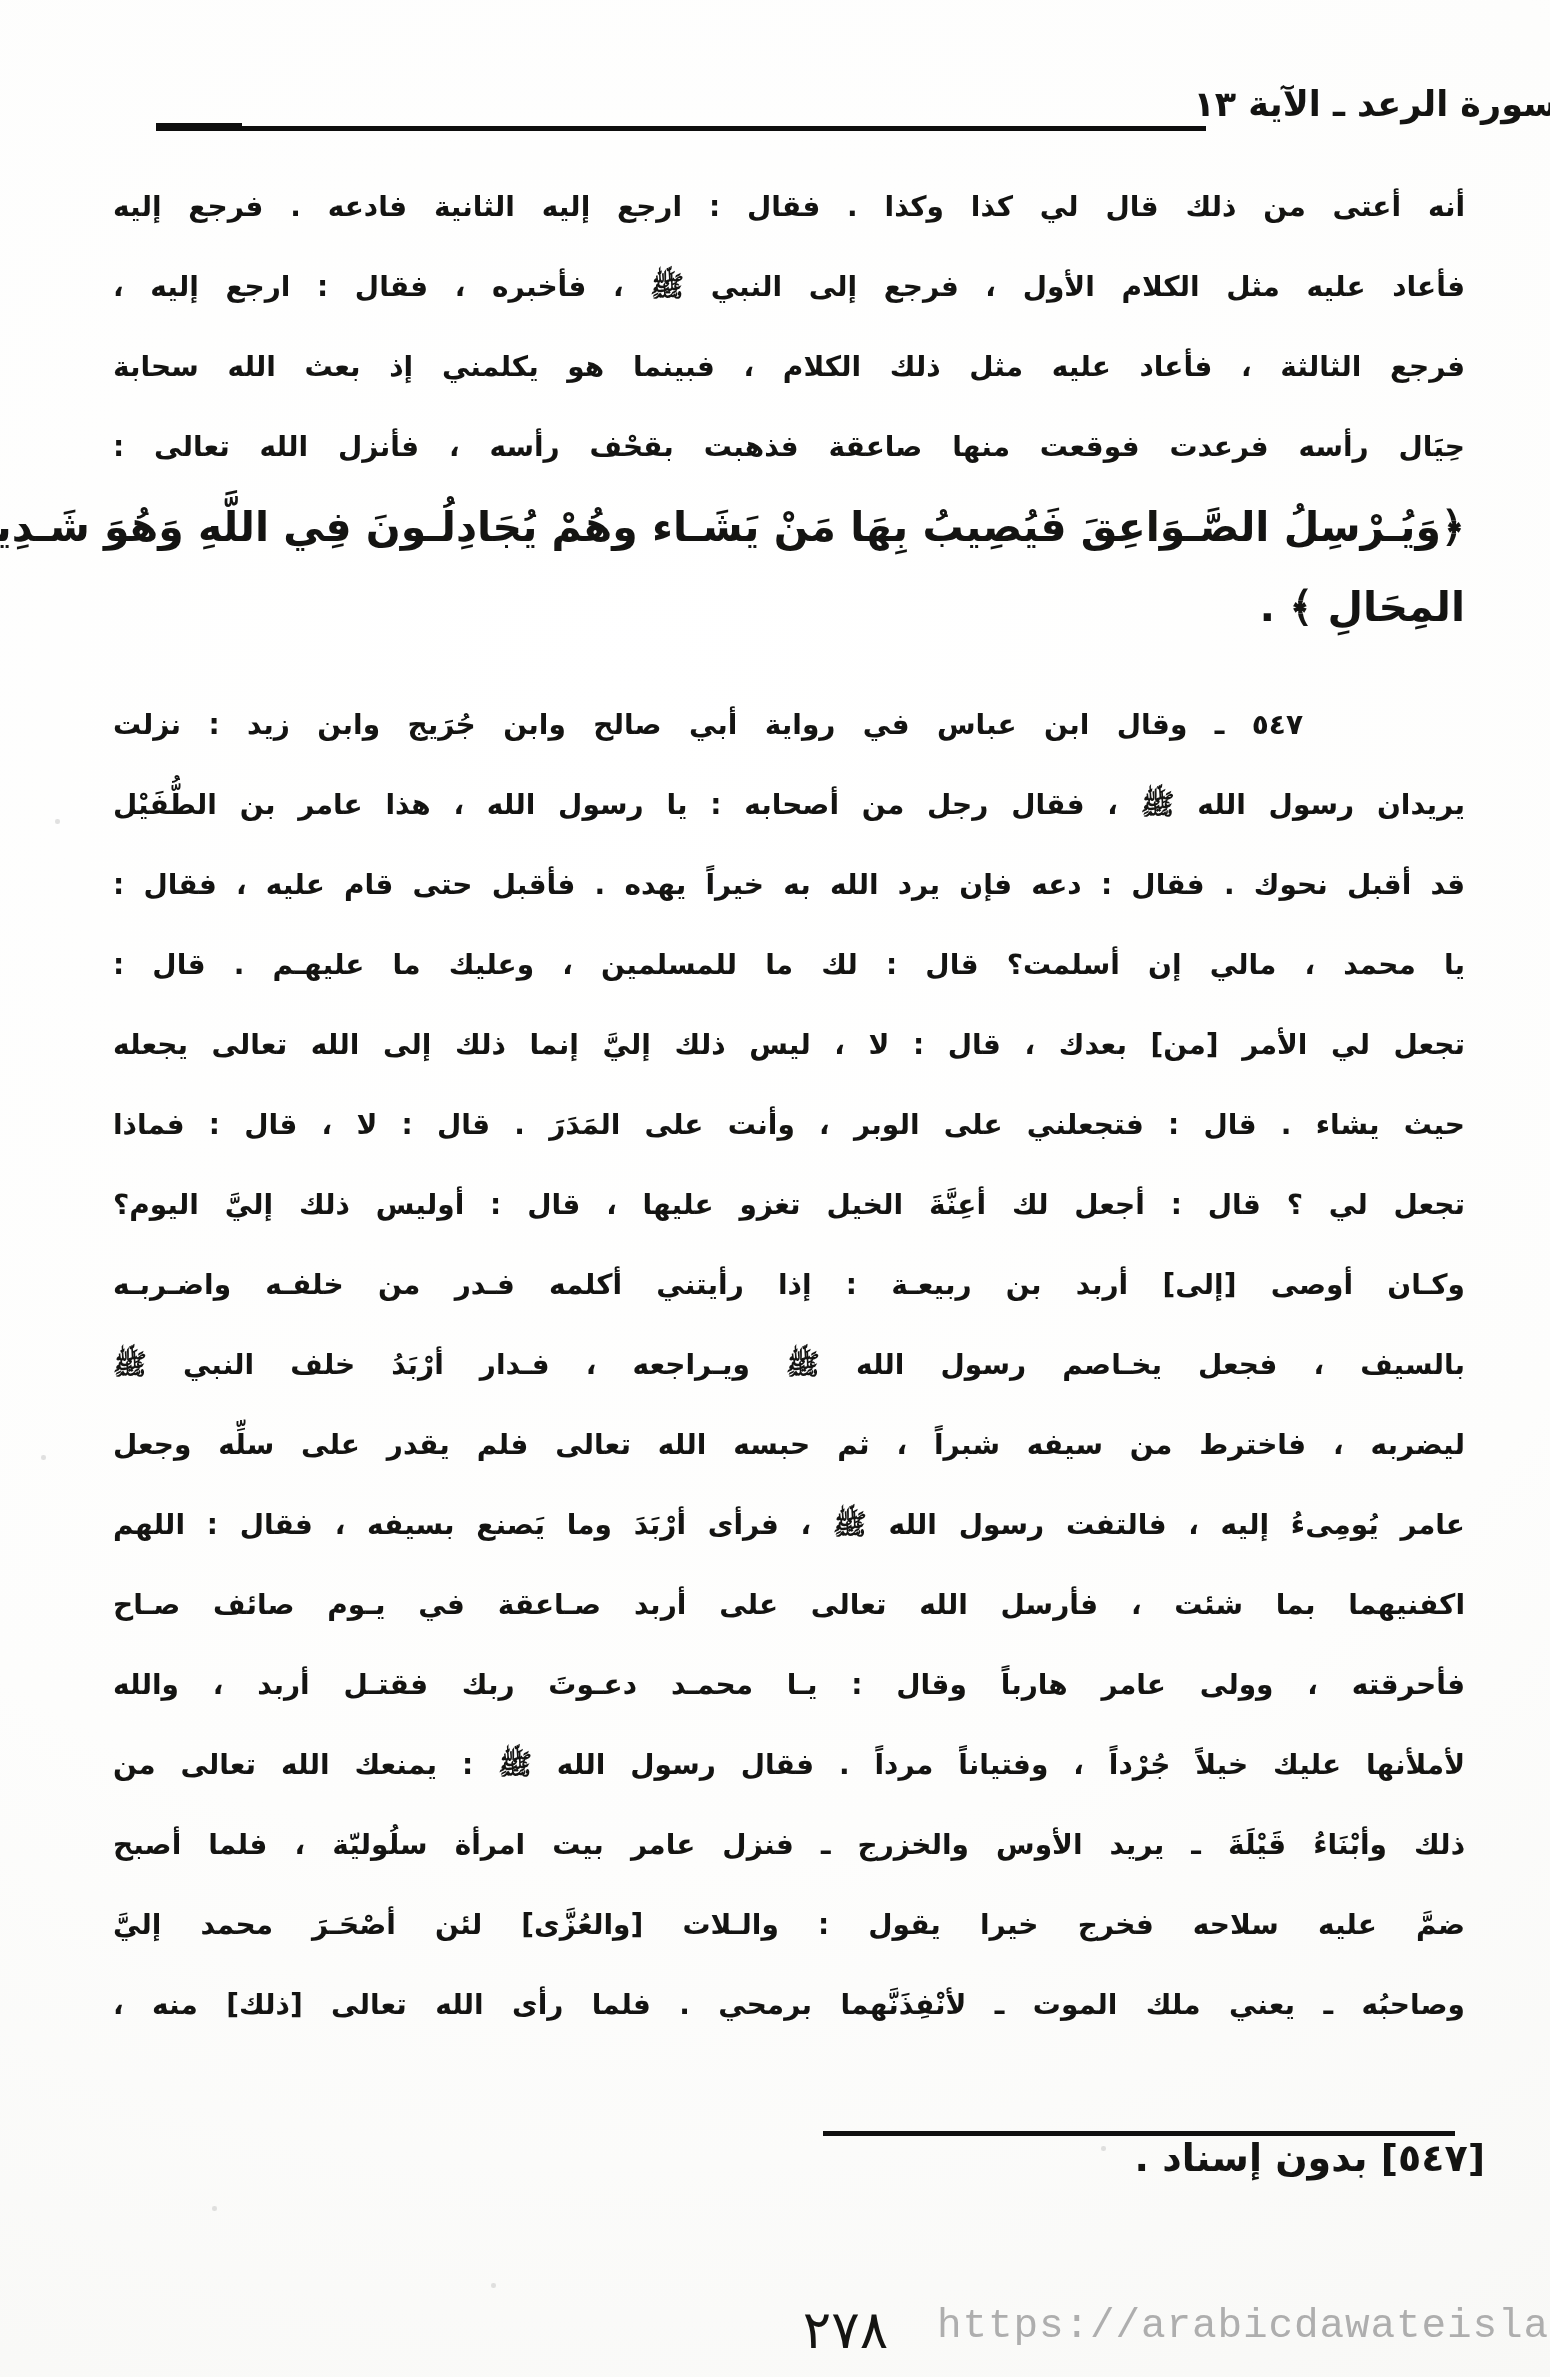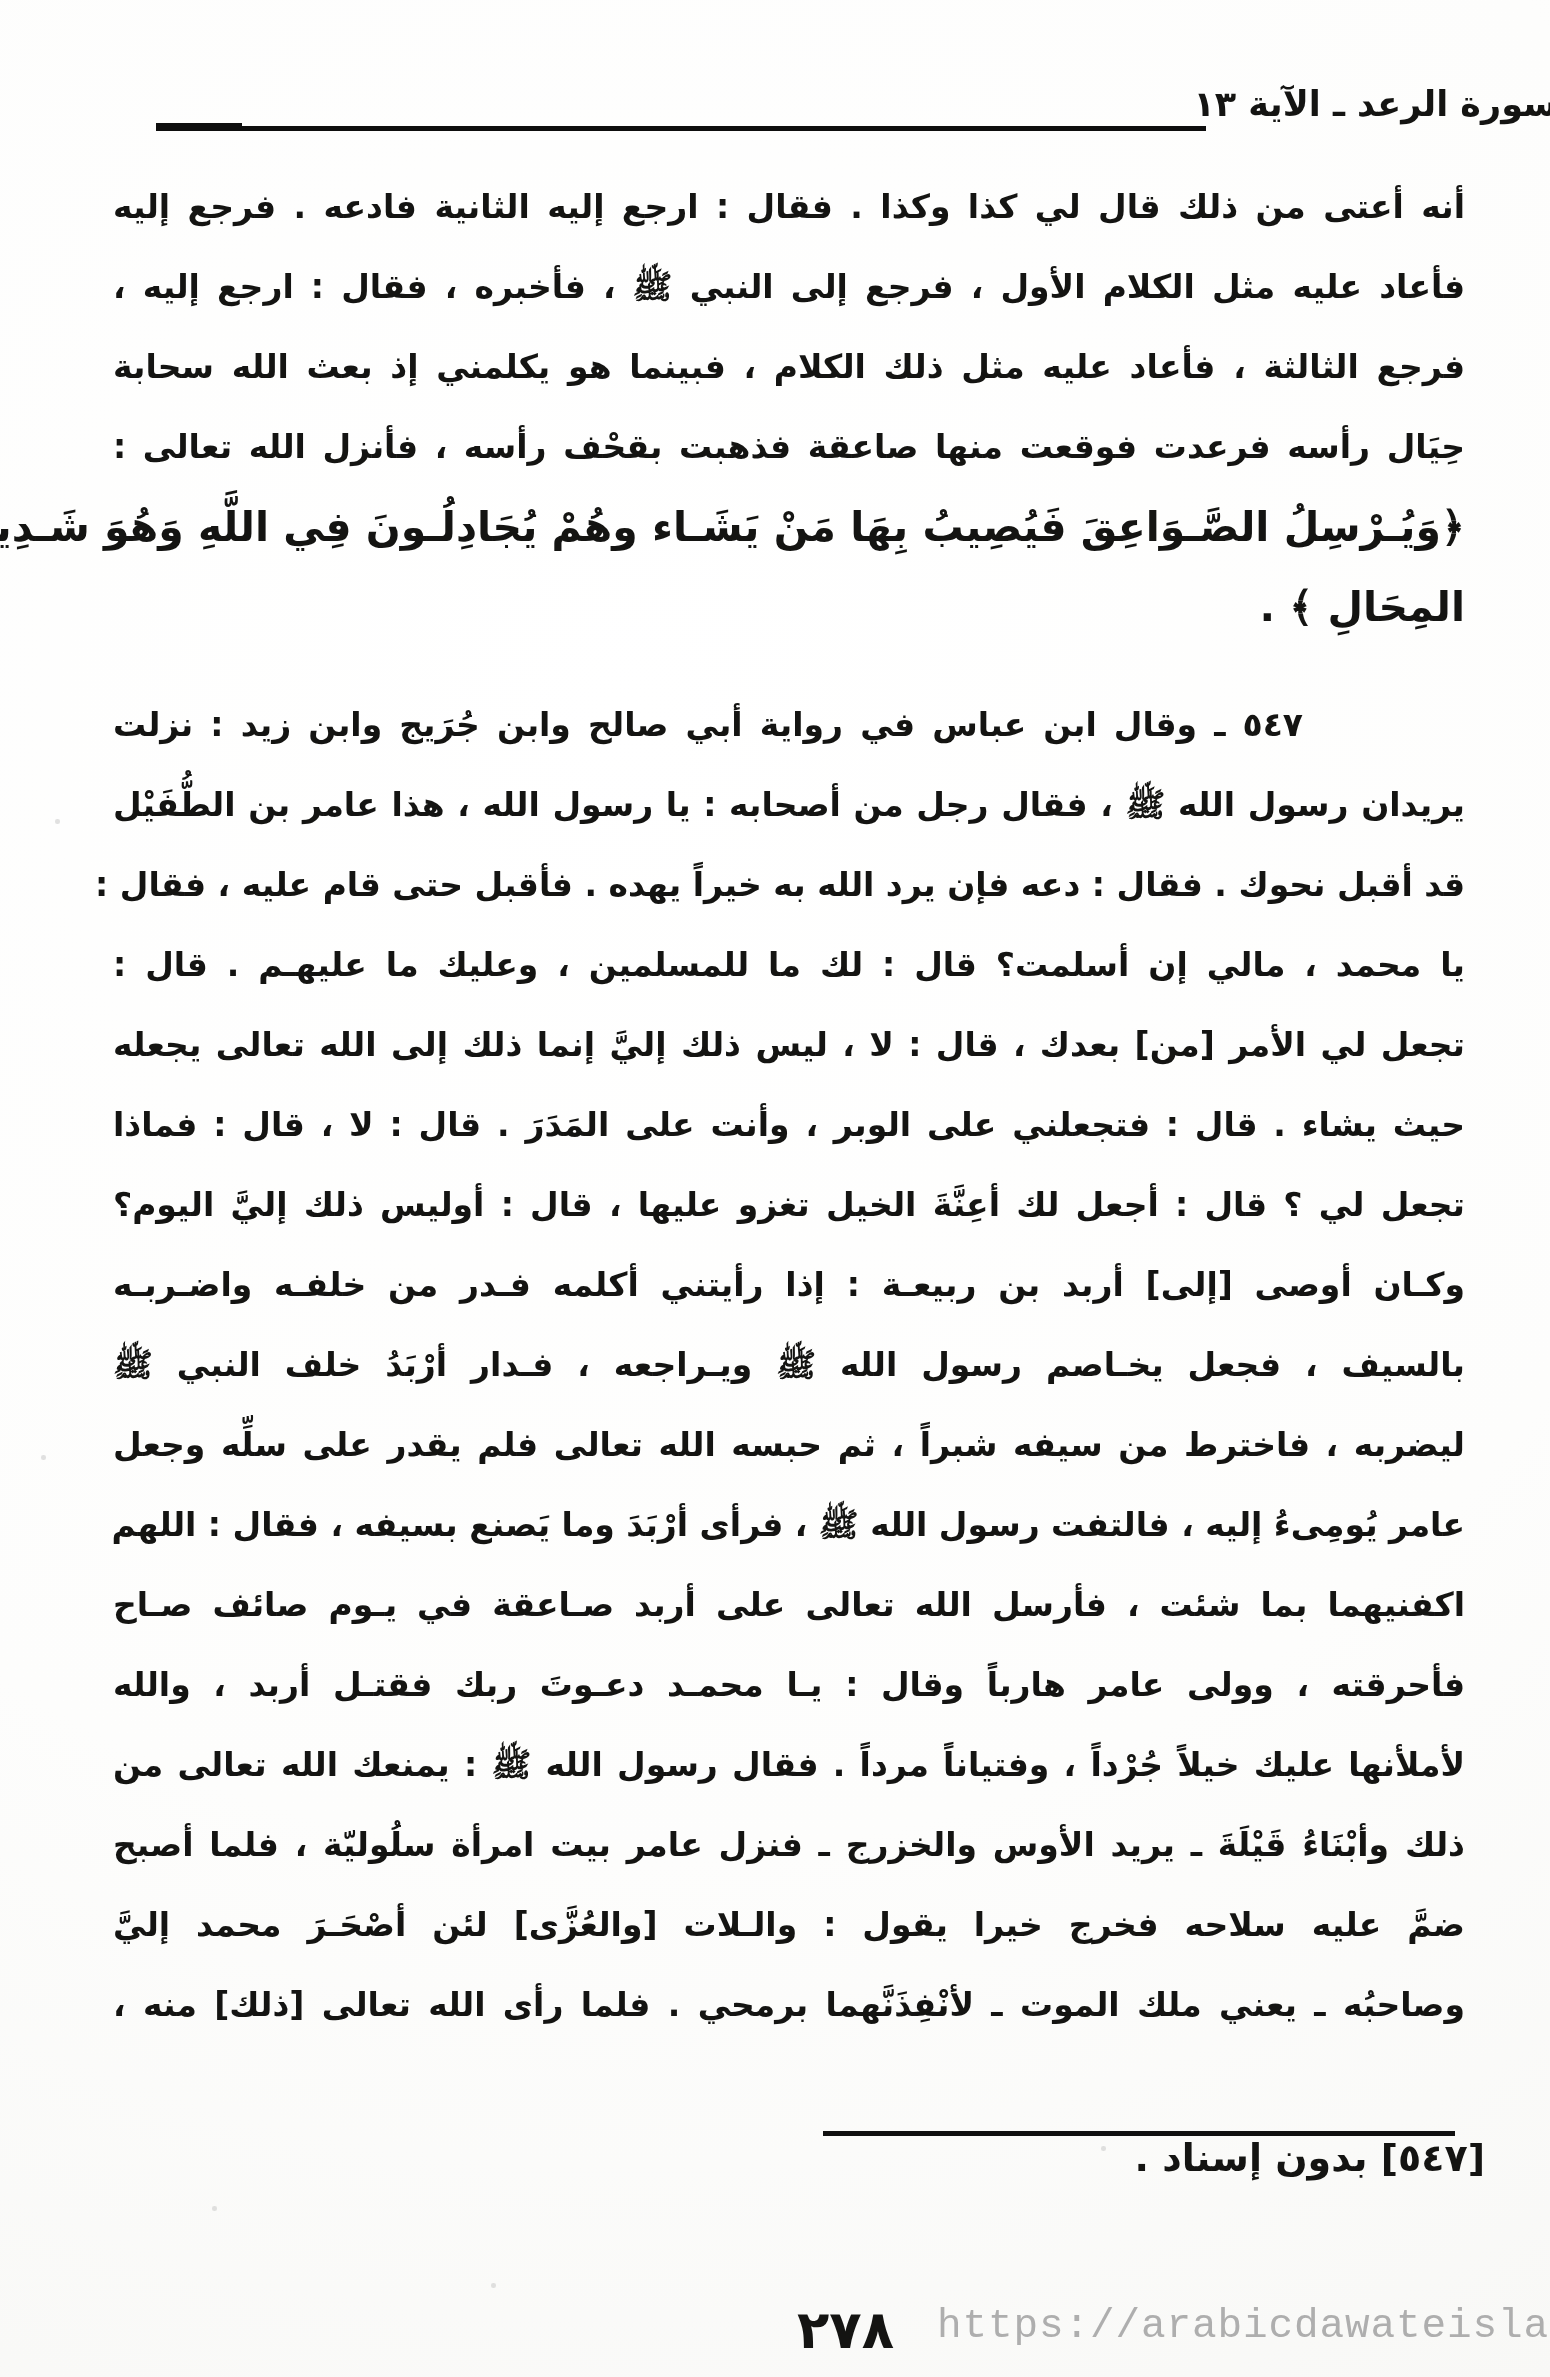--- a/index.html
+++ b/index.html
@@ -25,40 +25,40 @@
   }
   .header-rule::before{
     content:"";position:absolute;left:0;top:-2.7px;width:86px;height:5.5px;background:#0e0e0e;
   }
   
   .body-text{
     position:absolute;top:167px;right:98px;width:1352px;
     direction:rtl;font-weight:bold;
   }
   .line{
-    font-size:33px;line-height:80px;height:80px;
+    font-size:28px;line-height:80px;height:80px;
     text-align:justify;text-align-last:justify;
     white-space:nowrap;
   }
   .verse{font-size:41px;letter-spacing:0.5px;}
   .line-short{text-align-last:right;}
   .line-indent{padding-right:162px;}
   .para-gap{margin-top:38px;}
   
   .footnote-rule{
     position:absolute;top:2131px;left:823px;width:632px;height:4.5px;background:#101010;
   }
   .footnote-text{
     position:absolute;top:2136px;right:78px;
     font-size:38px;font-weight:bold;direction:rtl;white-space:nowrap;
   }
   
   .page-number{
     position:absolute;top:2299px;left:791px;width:109px;
-    text-align:center;font-size:53px;font-weight:bold;letter-spacing:3.6px;
+    text-align:center;font-size:53px;font-weight:normal;letter-spacing:3.6px;
   }
   .watermark{
     position:absolute;top:2303px;left:937px;
     font-size:41px;color:#aeaeae;
     font-family:Liberation Mono, monospace;
     letter-spacing:0.9px;white-space:nowrap;font-weight:400;
   }
   
   .speck{position:absolute;width:4.5px;height:4.5px;border-radius:50%;background:#c9c9c9;opacity:.55;}
 </style>

